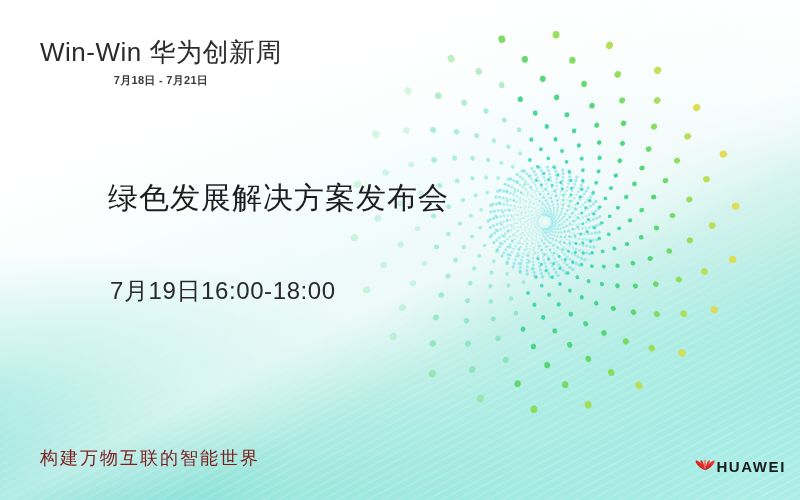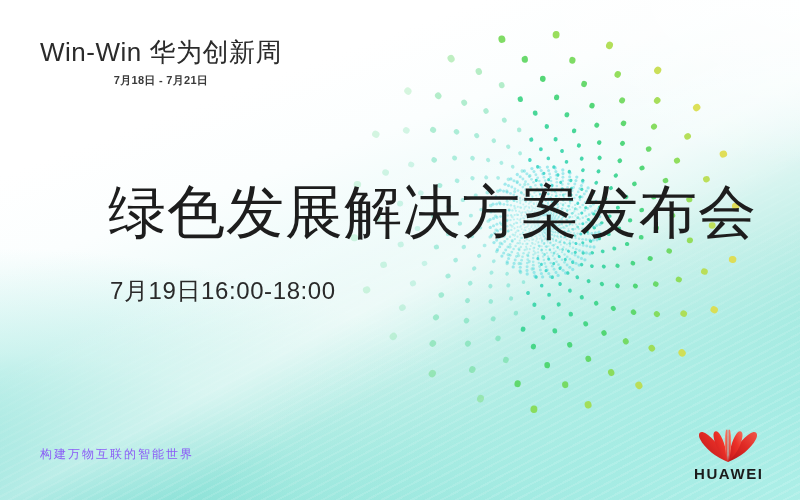--- a/index.html
+++ b/index.html
@@ -77,50 +77,50 @@
     font-size:11px;
     font-weight:700;
     color:#3a3a3a;
     letter-spacing:.3px;
     text-align:center;
   }
 
   
   .main-title{
     position:absolute;left:108px;top:183px;
-    font-size:58px;
+    font-size:30px;
     font-weight:300;
     color:#1d1d1d;
     letter-spacing:1px;
     white-space:nowrap;
     line-height:1;
   }
   .main-time{
     position:absolute;left:110px;top:275px;
     font-size:24px;
     font-weight:400;
     color:#2a2a2a;
     letter-spacing:.6px;
     white-space:nowrap;
   }
 
   
   .tagline{
     position:absolute;left:40px;top:446px;
-    font-size:12px;
+    font-size:18px;
     font-weight:400;
-    color:#8b5cf6;
+    color:#7f1d1d;
     letter-spacing:2px;
     white-space:nowrap;
   }
 
   .logo{
     position:absolute;right:26px;bottom:18px;
     width:92px;
-    display:flex;flex-direction:column;
+    display:flex;flex-direction:row;align-items:center;
   }
   .logo-mark{display:block;}
   .logo-word{
     margin-top:2px;
     font-size:15px;
     font-weight:700;
     letter-spacing:1.6px;
     color:#1b1b1b;
     font-family:"Liberation Sans","DejaVu Sans",sans-serif;
   }

